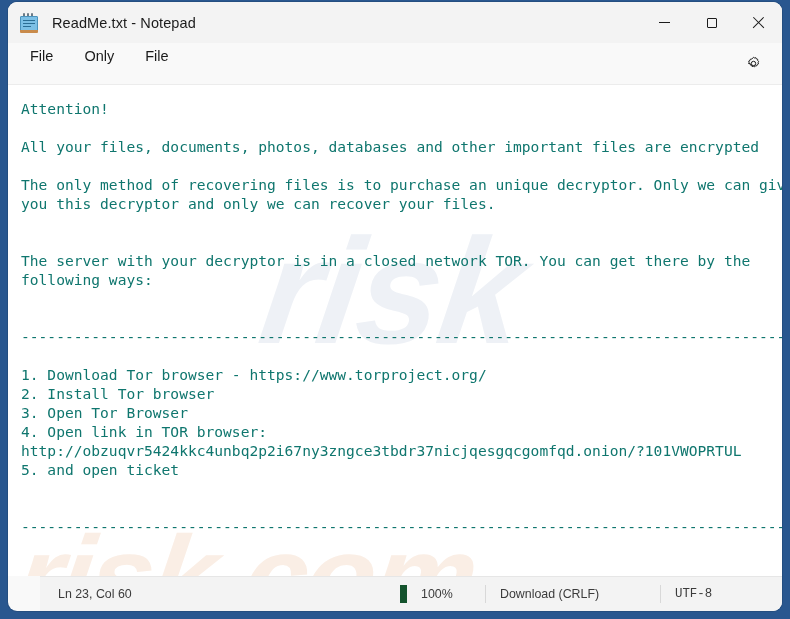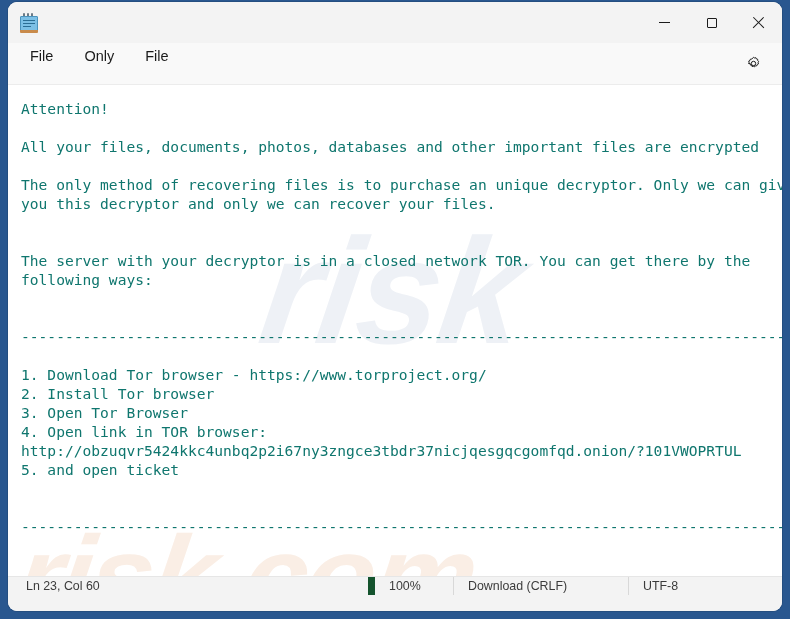--- a/index.html
+++ b/index.html
@@ -205,53 +205,56 @@
     letter-spacing: 0px;
   }
 
   
   #status-bar {
     height: 34px;
     min-height: 34px;
     background: #f3f3f3;
     border-top: 1px solid #e6e6e6;
     display: flex;
+    align-items: center;
     font-size: 12.4px;
     color: #3b3b3b;
+    margin-left: 32px;
   }
   .status-cell {
     display: flex;
     align-items: center;
     height: 18px;
     padding: 0 14px;
     white-space: nowrap;
   }
   #status-lncol { width: 360px; box-sizing: border-box; padding-left: 18px; }
   #status-zoom  { width: 85px; box-sizing: border-box; border-left: 7px solid #14532d; }
   #status-eol   { width: 175px; box-sizing: border-box; border-left: 1px solid #d8d8d8; }
-  #status-enc   { border-left: 1px solid #d8d8d8; }
+  #status-enc   { border-left: 1px solid #d8d8d8; font-family: Liberation Mono, monospace; }
 </style>
 </head>
 <body>
 
 <div id="desktop">
 
   <div id="notepad-window">
 
     <div id="title-bar">
       <div id="app-icon">
         <div class="ring r1"></div>
           <div class="ring r2"></div>
           <div class="ring r3"></div>
         <div class="pad-body"></div>
         <div class="pad-line l1"></div>
         <div class="pad-line l2"></div>
         <div class="pad-line l3"></div>
         <div class="pad-base"></div>
       </div>
+      <div id="window-title">ReadMe.txt - Notepad</div>
 
       <div class="win-controls">
         <div class="win-btn">
           <span class="glyph-min"></span>
         </div>
         <div class="win-btn">
           <span class="glyph-max"></span>
         </div>
         <div class="win-btn close">
           <span class="glyph-close"></span>

